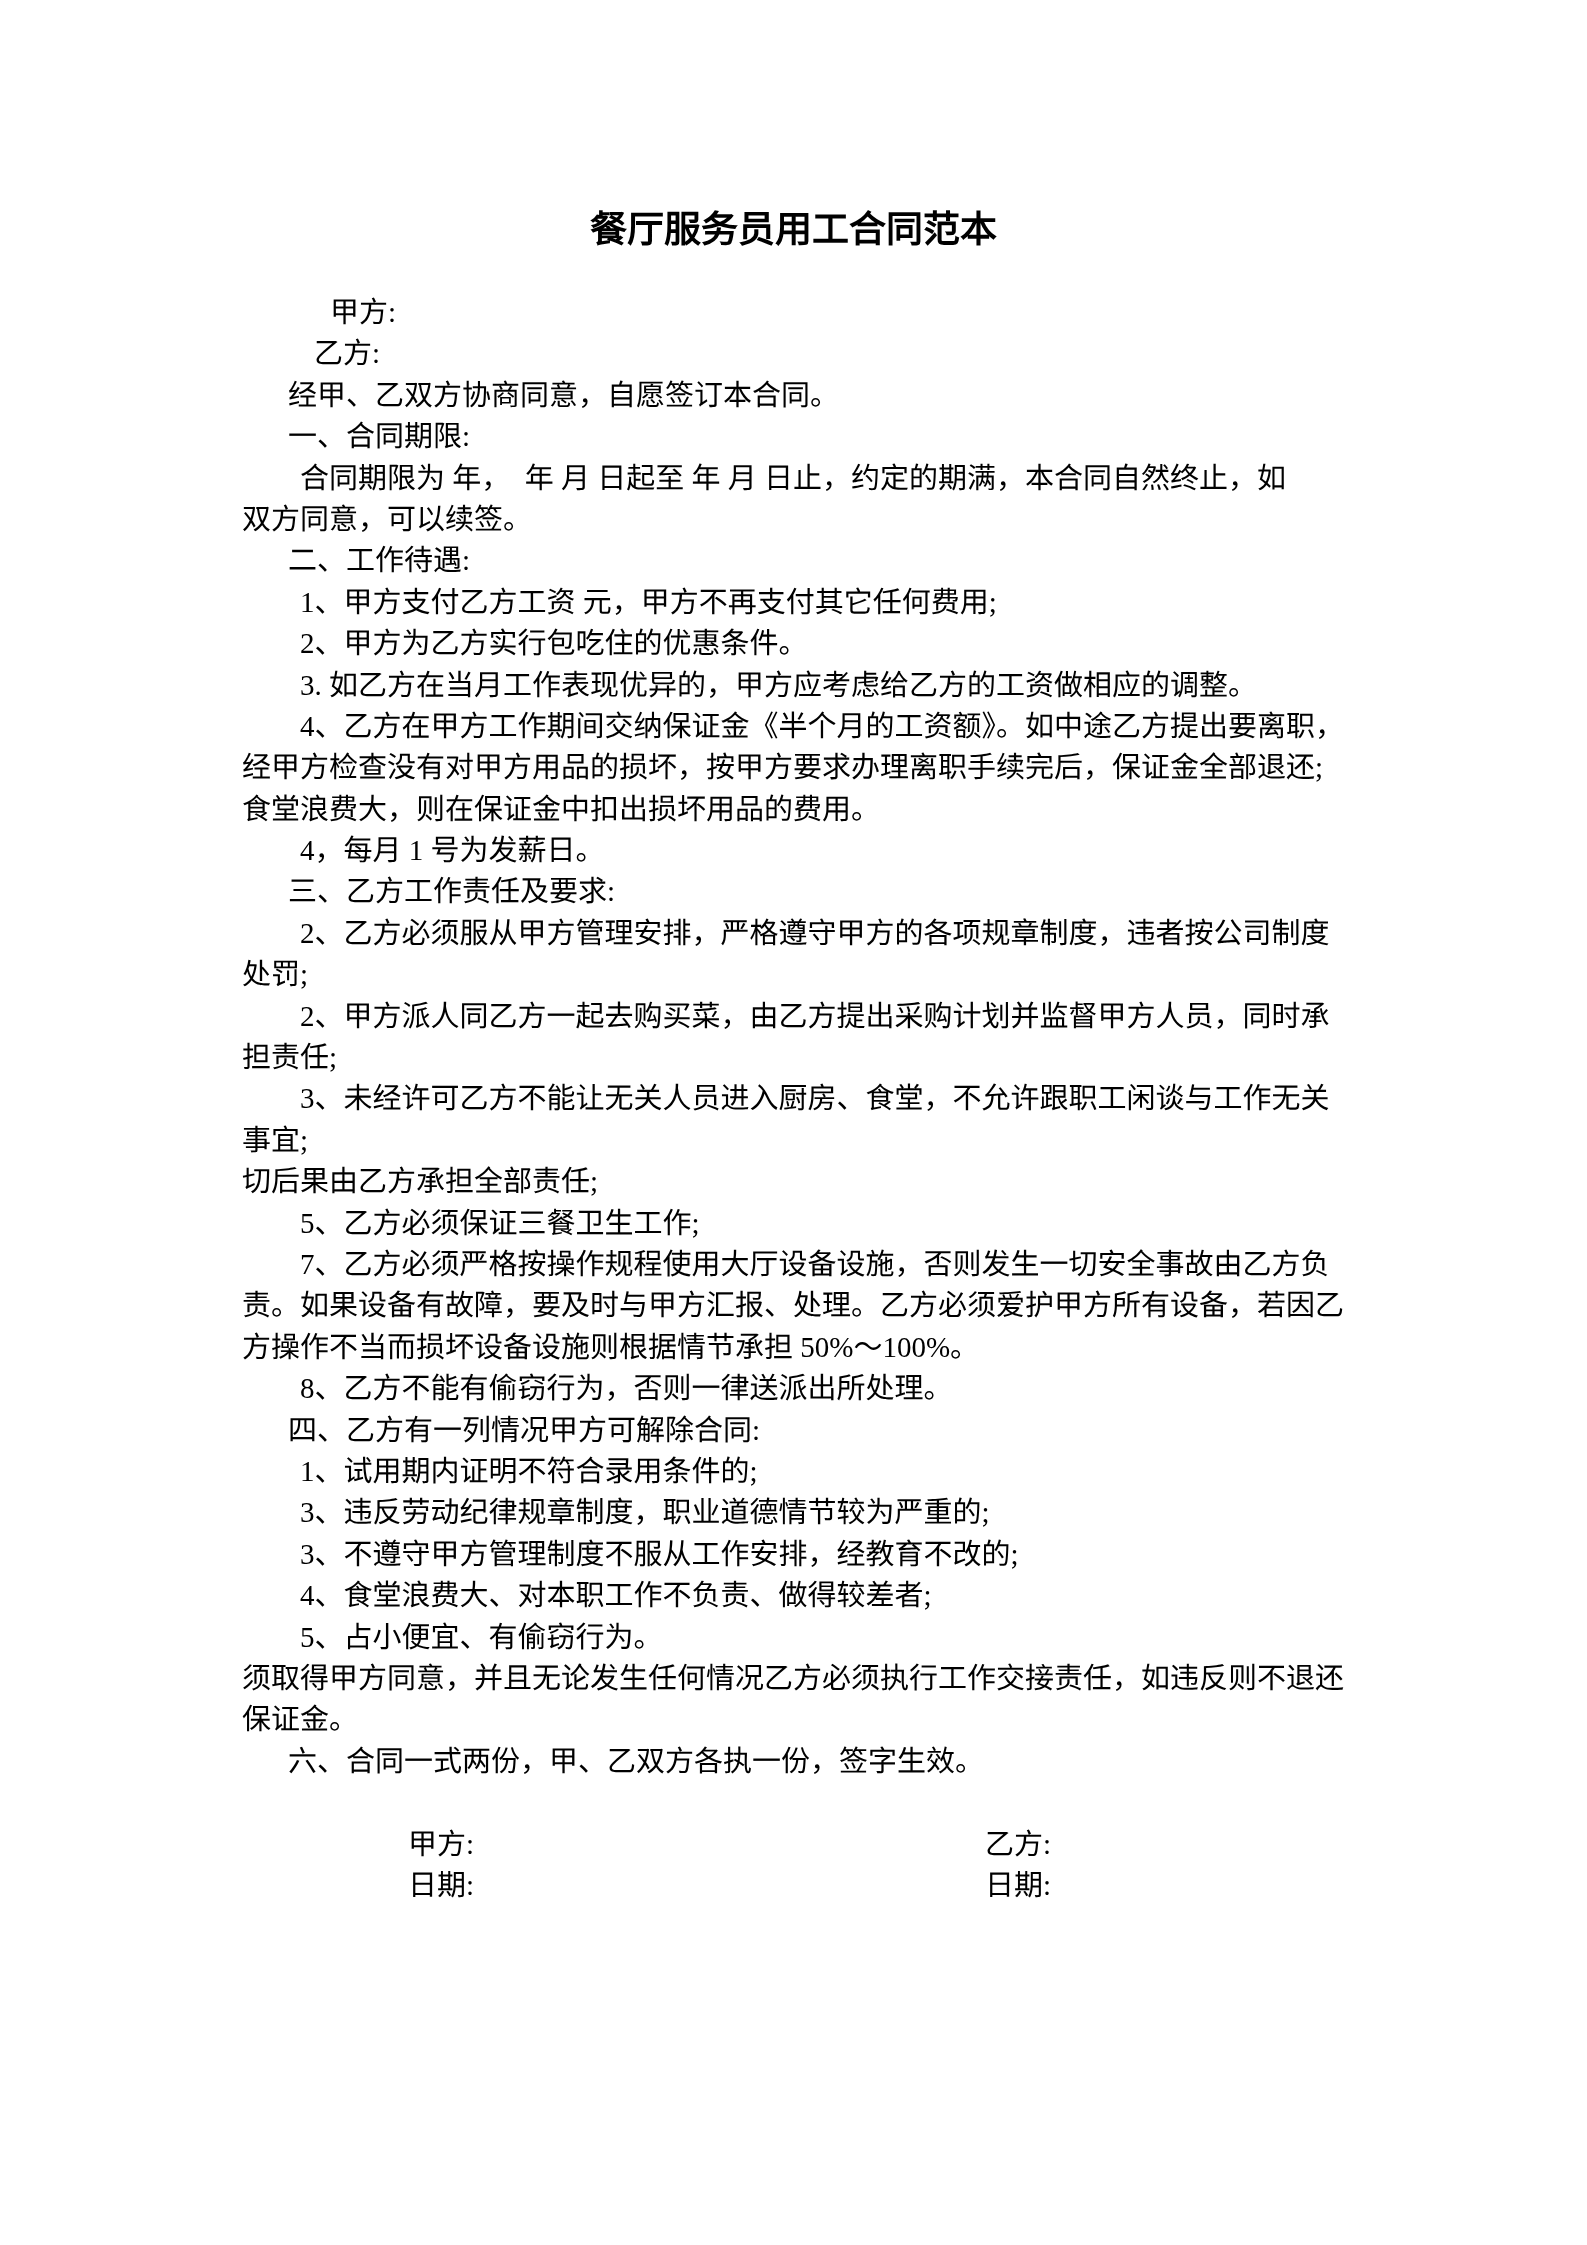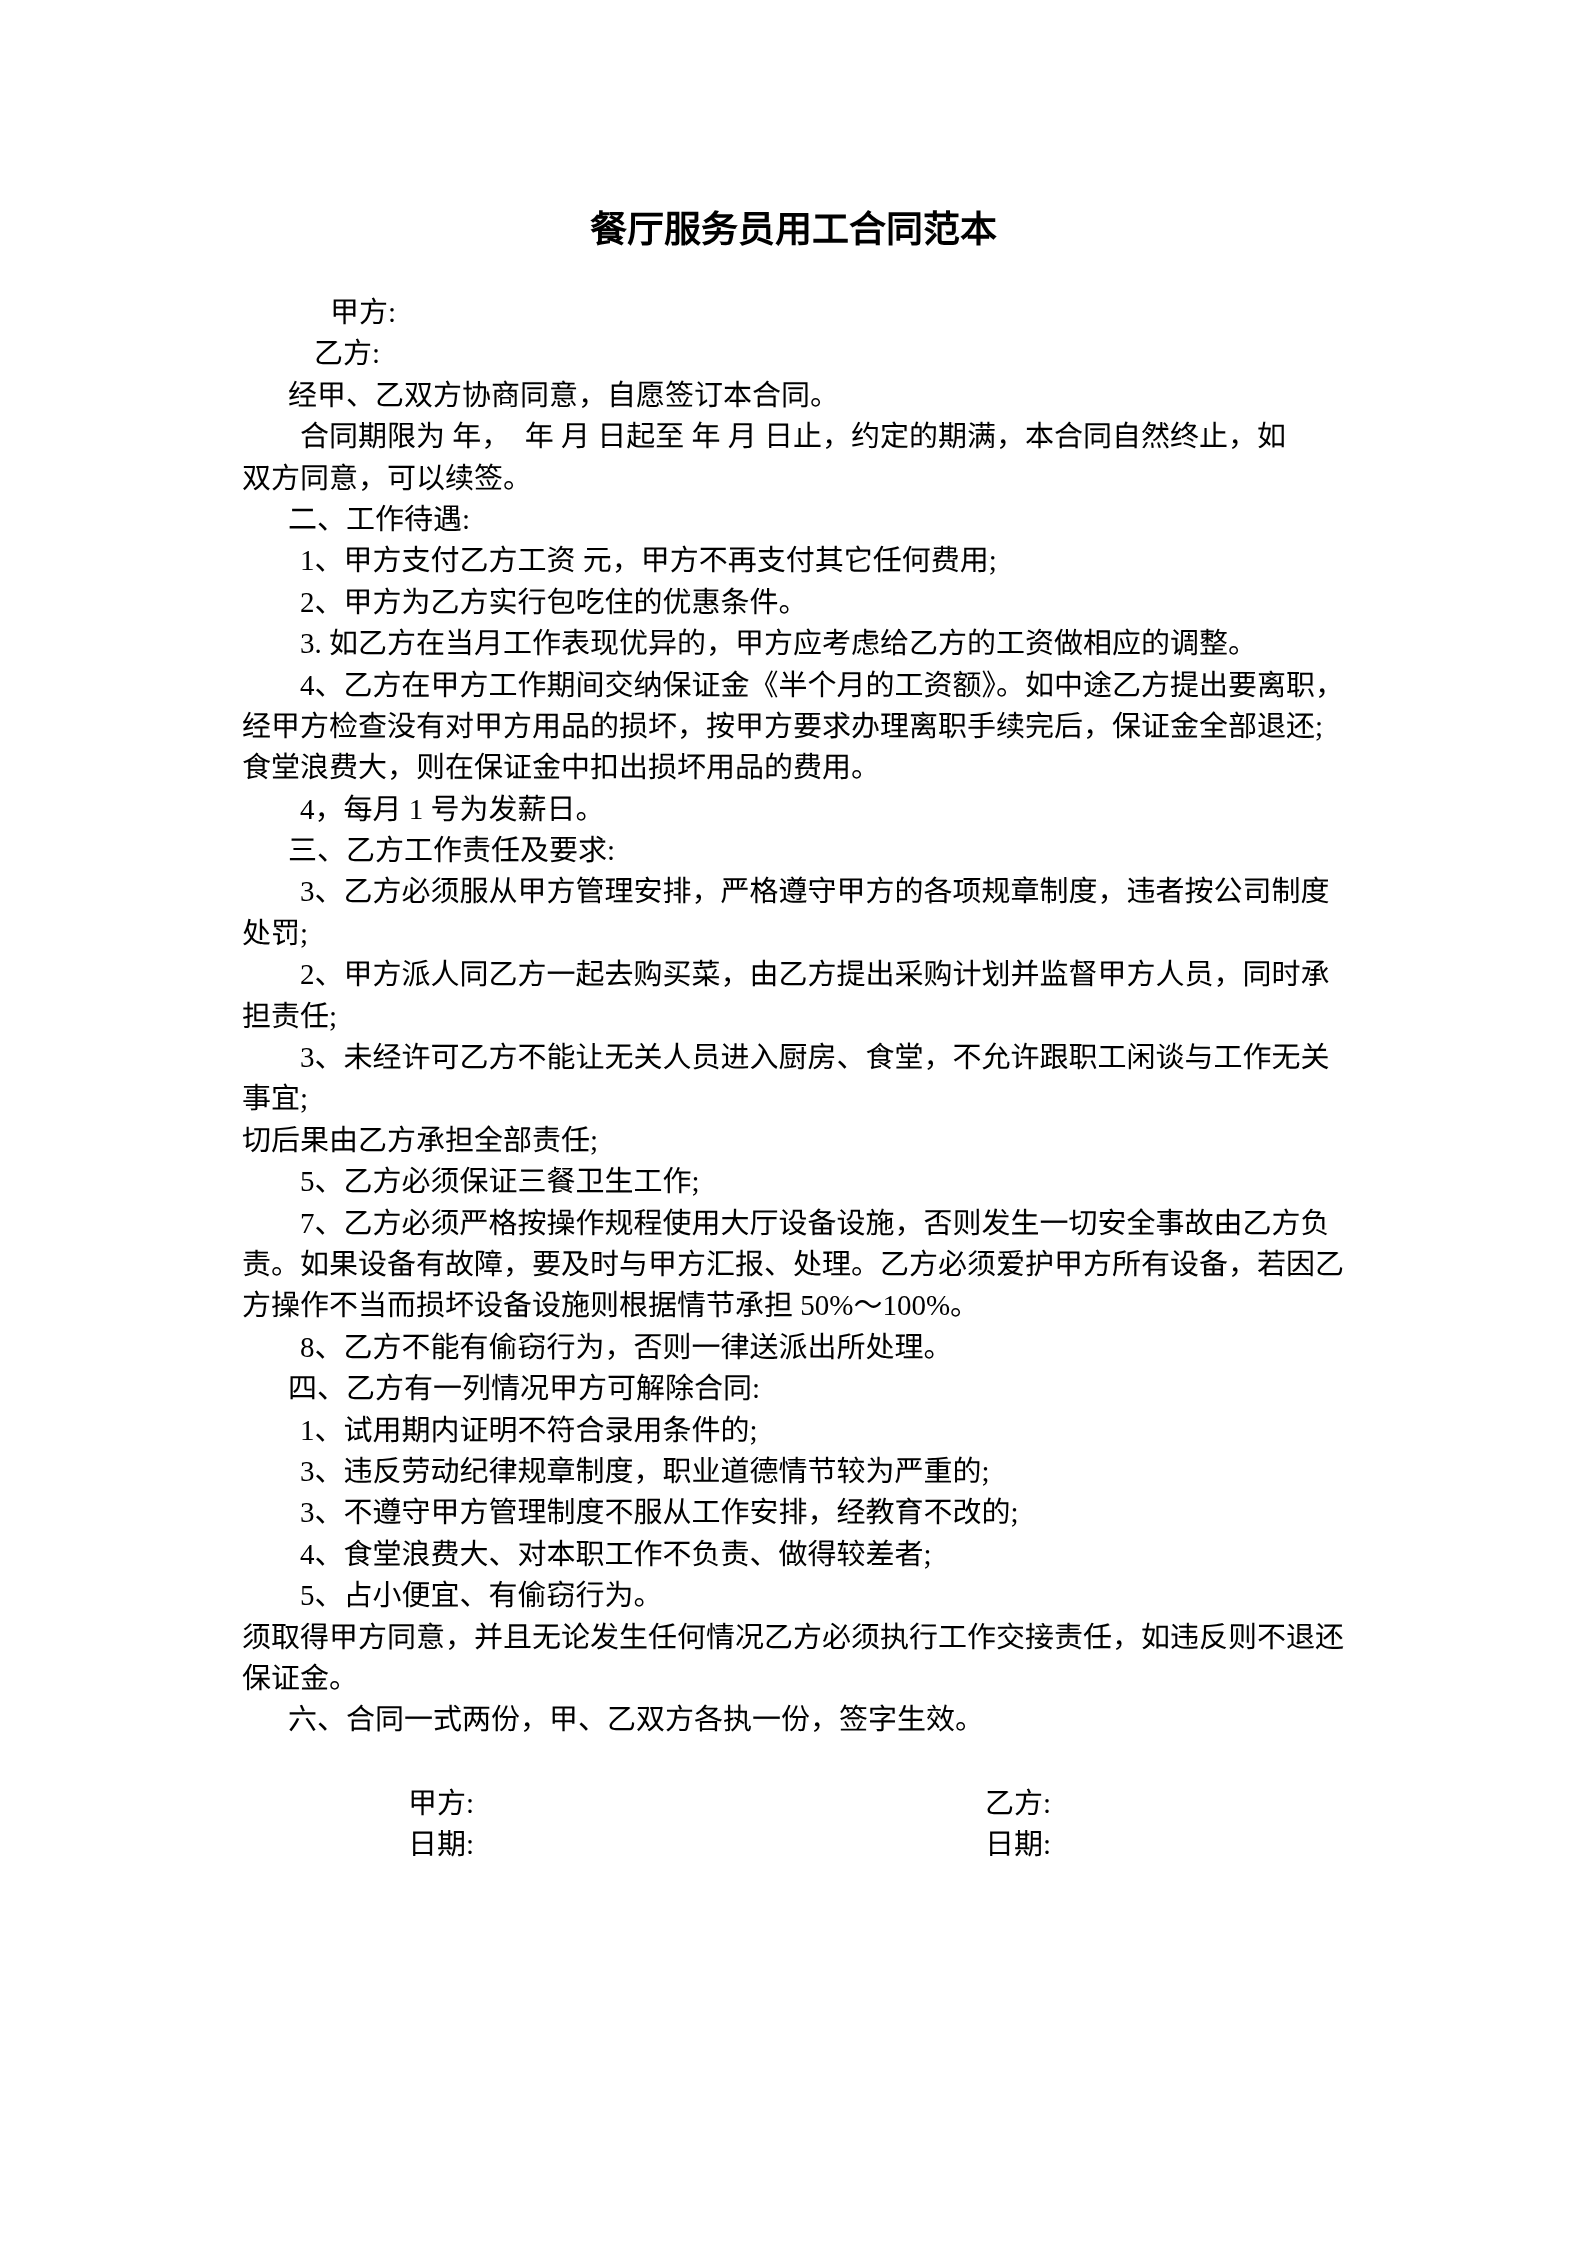--- a/index.html
+++ b/index.html
@@ -62,32 +62,33 @@
 <body>
 
 <div class="page">
 
   <div class="doc-title">餐厅服务员用工合同范本</div>
 
   <div class="doc-body">
     <div class="line c3">甲方:</div>
     <div class="line c25">乙方:</div>
     <div class="line c1">经甲、乙双方协商同意，自愿签订本合同。</div>
+    <div class="line c1">一、合同期限:</div>
     <div class="line c2">合同期限为 年，  年 月 日起至 年 月 日止，约定的期满，本合同自然终止，如</div>
     <div class="line c0">双方同意，可以续签。</div>
     <div class="line c1">二、工作待遇:</div>
     <div class="line c2">1、甲方支付乙方工资 元，甲方不再支付其它任何费用;</div>
     <div class="line c2">2、甲方为乙方实行包吃住的优惠条件。</div>
     <div class="line c2">3. 如乙方在当月工作表现优异的，甲方应考虑给乙方的工资做相应的调整。</div>
     <div class="line c2">4、乙方在甲方工作期间交纳保证金《半个月的工资额》。如中途乙方提出要离职，</div>
     <div class="line c0">经甲方检查没有对甲方用品的损坏，按甲方要求办理离职手续完后，保证金全部退还;</div>
     <div class="line c0">食堂浪费大，则在保证金中扣出损坏用品的费用。</div>
     <div class="line c2">4，每月 1 号为发薪日。</div>
     <div class="line c1">三、乙方工作责任及要求:</div>
-    <div class="line c2">3、乙方必须服从甲方管理安排，严格遵守甲方的各项规章制度，违者按公司制度</div>
+    <div class="line c2">2、乙方必须服从甲方管理安排，严格遵守甲方的各项规章制度，违者按公司制度</div>
     <div class="line c0">处罚;</div>
     <div class="line c2">2、甲方派人同乙方一起去购买菜，由乙方提出采购计划并监督甲方人员，同时承</div>
     <div class="line c0">担责任;</div>
     <div class="line c2">3、未经许可乙方不能让无关人员进入厨房、食堂，不允许跟职工闲谈与工作无关</div>
     <div class="line c0">事宜;</div>
     <div class="line c0">切后果由乙方承担全部责任;</div>
     <div class="line c2">5、乙方必须保证三餐卫生工作;</div>
     <div class="line c2">7、乙方必须严格按操作规程使用大厅设备设施，否则发生一切安全事故由乙方负</div>
     <div class="line c0">责。如果设备有故障，要及时与甲方汇报、处理。乙方必须爱护甲方所有设备，若因乙</div>
     <div class="line c0">方操作不当而损坏设备设施则根据情节承担 50%～100%。</div>

